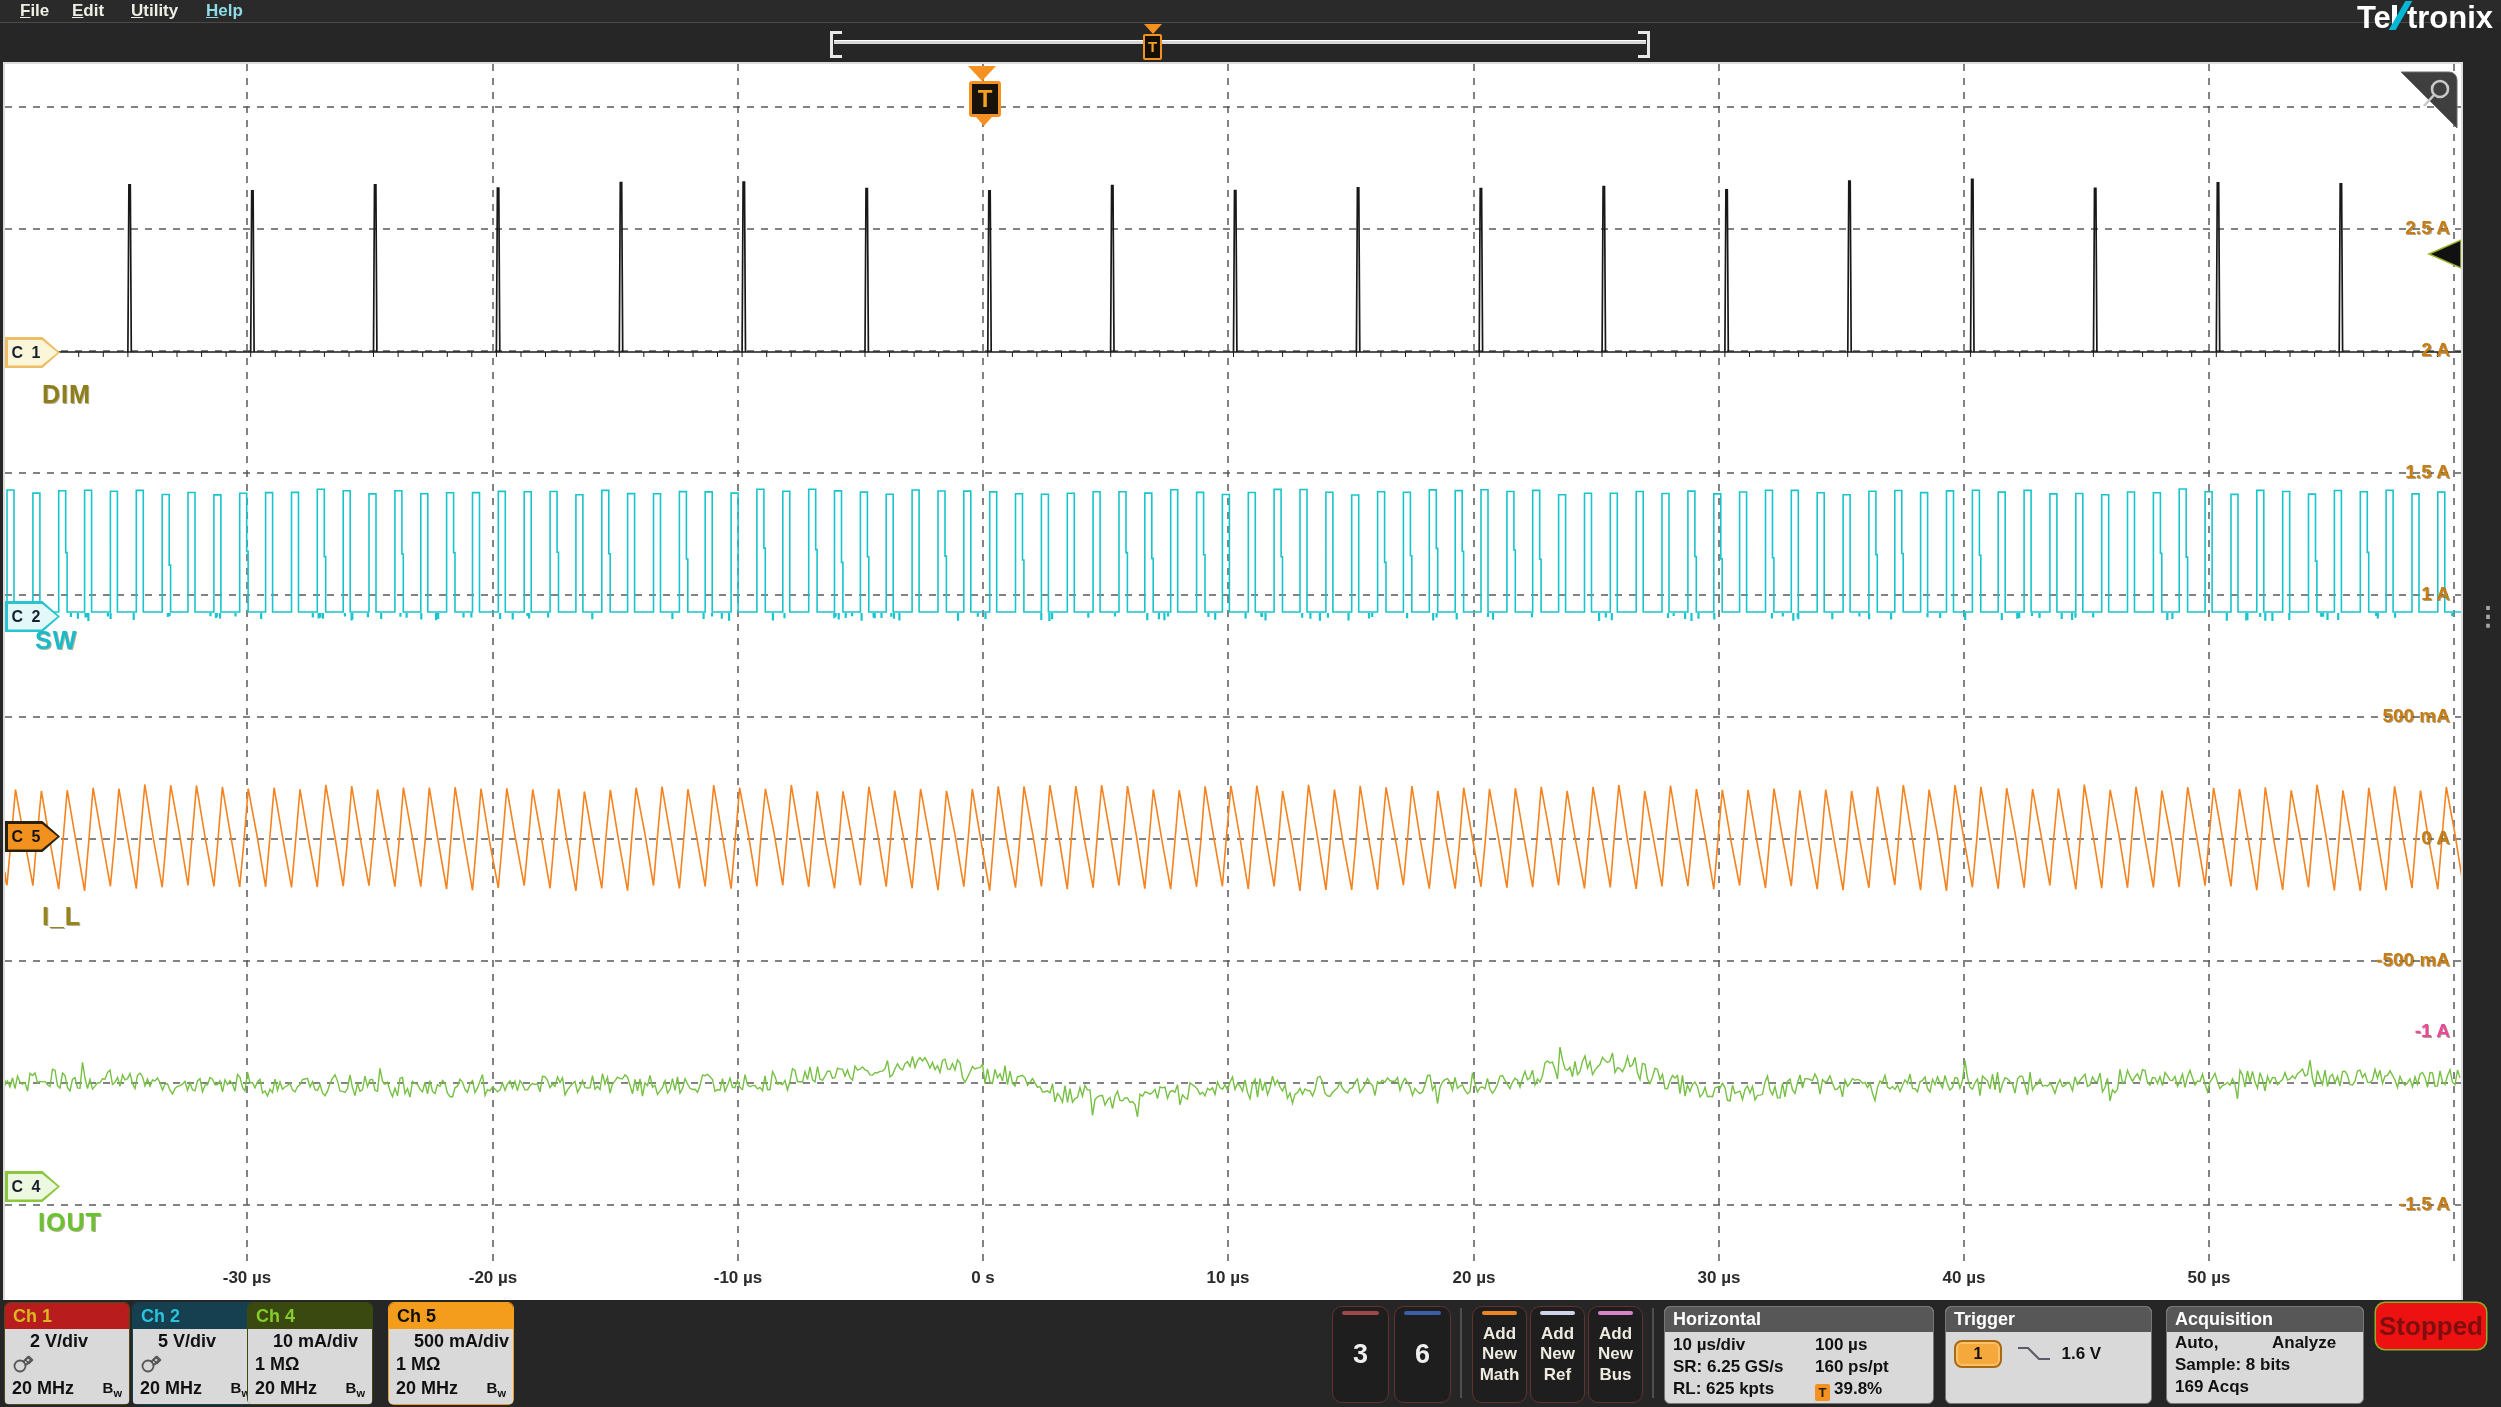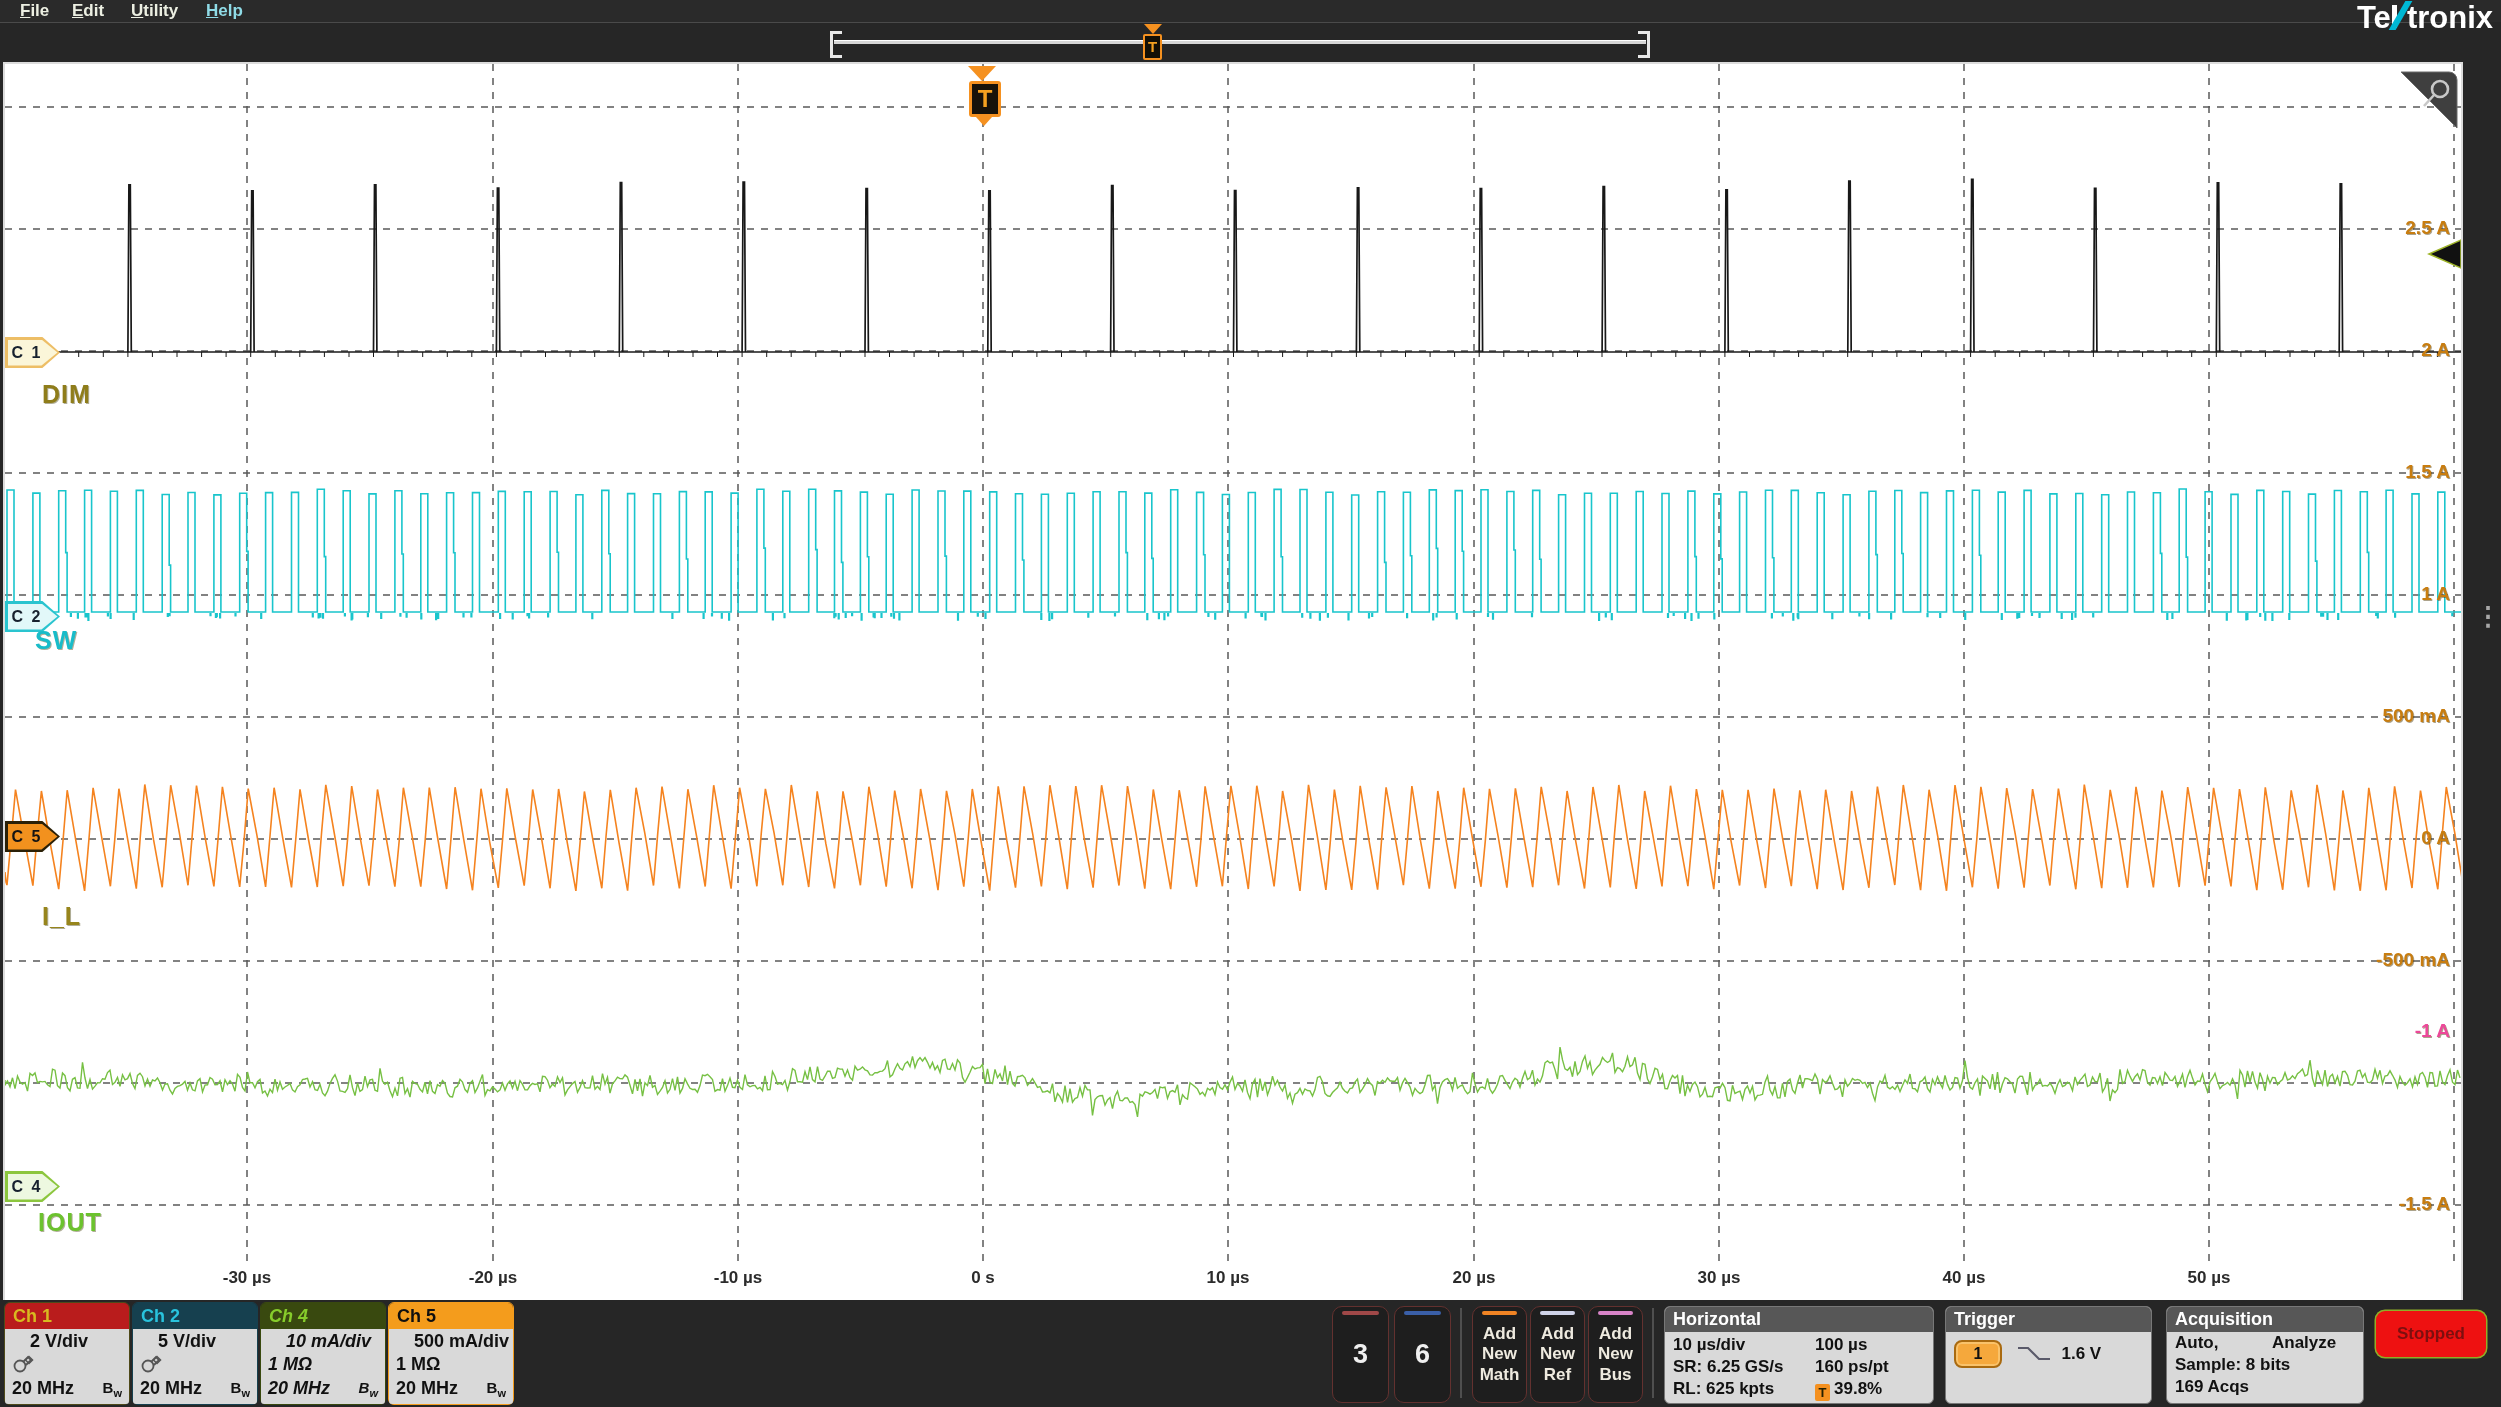--- a/index.html
+++ b/index.html
@@ -80,22 +80,22 @@
   .add-btn .lab{font-size:17px;line-height:1.18;text-align:center;color:#eeeadf;font-weight:bold;}
   .vsep{position:absolute;top:8px;width:2px;height:90px;background:#4f4f4f;}
 
   .panel{position:absolute;top:6px;height:96px;background:#d9d9d9;border-radius:6px;border:1px solid #777;}
   .panel .ph{position:absolute;left:0;top:0;width:100%;height:25px;background:#575757;border-radius:5px 5px 0 0;
              color:#fff;font-size:18px;font-weight:bold;line-height:25px;padding-left:8px;box-sizing:border-box;}
   .panel .pb{position:absolute;left:0;top:25px;width:100%;height:71px;color:#111;font-size:17px;font-weight:bold;}
   .pb .prow{position:absolute;left:8px;}
 
   #stopped-btn{position:absolute;left:2376px;top:3px;width:110px;height:46px;background:#ee1111;border-radius:9px;
-               box-shadow:0 0 0 1.5px #8fae27;color:#7d0f0f;font-size:17px;font-weight:bold;
-               display:flex;align-items:center;justify-content:center;margin-top:8px;}
+               box-shadow:0 0 0 1.5px #8fae27;color:#7d0f0f;font-size:26px;font-weight:bold;
+               display:flex;align-items:center;justify-content:center;}
 
   .trig-src-pill{display:inline-block;width:44px;height:24px;background:#f5a83c;border:2px solid #a96a10;border-radius:8px;
                  color:#111;text-align:center;font-size:16px;font-weight:bold;line-height:23px;box-shadow:inset 0 0 0 2px #f9c26a;}
   .tpos-icon{display:inline-block;width:15px;height:17px;background:#f59120;border-radius:2px;color:#262000;
              font-size:13px;font-weight:bold;text-align:center;line-height:17px;vertical-align:-3px;margin-right:4px;}
 </style>
 </head>
 <body>
 
 <div id="screen">
@@ -249,21 +249,21 @@
           <div class="l1">5 V/div</div>
           <div class="l2"><svg width="24" height="20">
               <circle cx="8" cy="12" r="5.5" stroke="#555" stroke-width="1.8" fill="none"></circle>
               <path d="M11 8 L16 3 L19 6 L14 11" stroke="#555" stroke-width="1.8" fill="none"></path>
               <rect x="14.5" y="3.5" width="5" height="5" stroke="#555" stroke-width="1.5" fill="none" transform="rotate(45 17 6)"></rect>
             </svg></div>
           <div class="l3">20 MHz</div>
           <div class="bwmark">B<sub>w</sub></div>
         </div>
       </div>
-      <div class="ch-card" style="left: 260px; border: 1px solid rgb(57, 73, 15); font-style: italic;">
+      <div class="ch-card" style="left: 247px; border: 1px solid rgb(57, 73, 15);">
         <div class="hd" style="background: rgb(57, 73, 15); color: rgb(134, 204, 43);">Ch 4</div>
         <div class="bd">
           <div class="l1">10 mA/div</div>
           <div class="l2">1 MΩ</div>
           <div class="l3">20 MHz</div>
           <div class="bwmark">B<sub>w</sub></div>
         </div>
       </div>
       <div class="ch-card" style="left: 388px; border: 1px solid rgb(244, 156, 28);">
         <div class="hd" style="background: rgb(244, 156, 28); color: rgb(16, 16, 16);">Ch 5</div>

